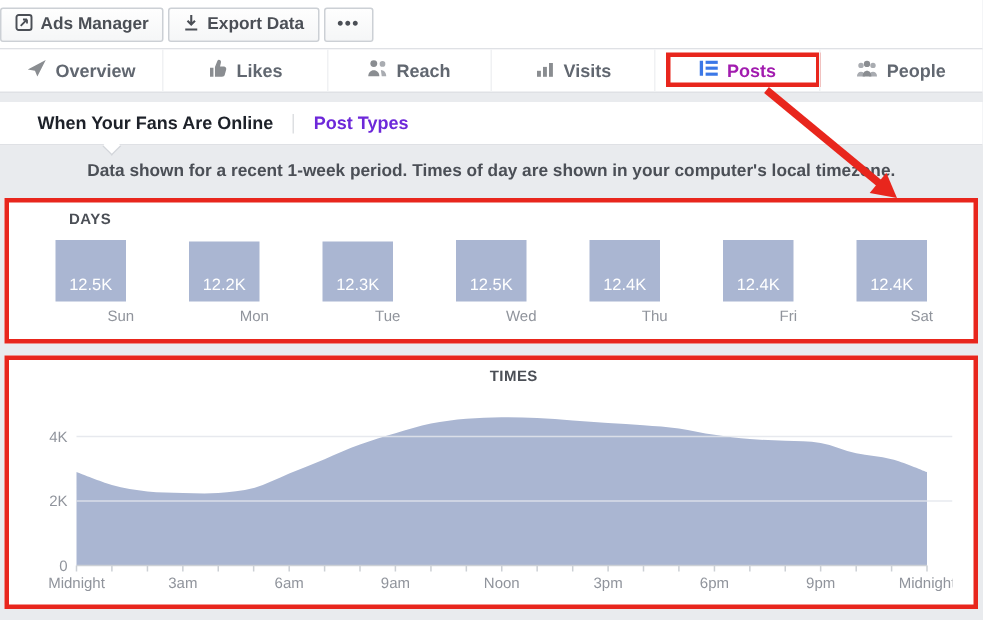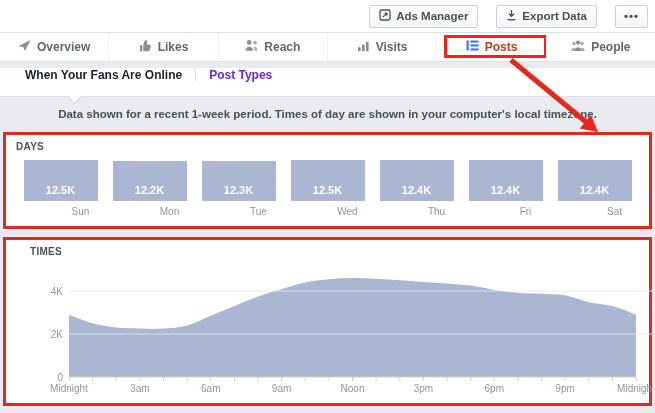--- a/index.html
+++ b/index.html
@@ -8,83 +8,83 @@
     font-family: "Liberation Sans", sans-serif;
     background: #e9ebee;
     position: relative;
     overflow: hidden;
   }
   .page { width: 655px; height: 413px; position: relative; }
 
   
   .topbar {
     height: 33px; background: #fff; border-bottom: 1px solid #dfe1e5;
-    display: flex; justify-content: flex-end; align-items: center;
-    padding-right: 7px; gap: 18px;
+    display: flex; align-items: center;
+    padding-right: 7px; gap: 3px;
   }
   .btn {
     display: inline-flex; align-items: center; gap: 5px;
     height: 23px; padding: 0 9px;
     background: linear-gradient(#fefefe, #f5f6f7);
     border: 1px solid #ccd0d5; border-radius: 2px;
     font-size: 11.5px; font-weight: bold; color: #4b4f56;
     cursor: pointer;
   }
   .btn.more { letter-spacing: 1px; padding: 0 8px; }
 
   
   .tabbar { height: 29px; background: #fff; border-bottom: 1px solid #dfe1e5; display: flex; }
   .tab {
     flex: 1; display: flex; align-items: center; justify-content: center; gap: 6px;
     font-size: 12px; font-weight: bold; color: #616770;
     border-left: 1px solid #f0f1f3; position: relative; cursor: pointer;
   }
   .tab:first-child { border-left: none; text-align: right; }
-  .tab.active { color: #c2410c; }
+  .tab.active { color: #a21caf; }
   .tab .red-frame {
     position: absolute; top: 2px; bottom: 3px; left: 7px; right: -1px;
     border: 3px solid #e8261d; pointer-events: none;
   }
 
   
   .gap { height: 6px; }
   .subnav {
     height: 29px; background: #fff; border-bottom: 1px solid #dfe1e5;
-    display: flex; padding-left: 25px; position: relative;
+    display: flex; align-items: center; padding-left: 25px; position: relative;
   }
   .subnav-item { font-size: 12px; font-weight: bold; color: #6d28d9; cursor: pointer; }
   .subnav-item.active { color: #1d2129; }
   .subnav-divider { width: 1px; height: 13px; background: #dddfe2; margin: 0 13px; }
   .subnav-notch {
     position: absolute; left: 70px; bottom: -5.5px; width: 9px; height: 9px;
     background: #fff; transform: rotate(45deg);
     border-right: 1px solid #d3d6db; border-bottom: 1px solid #d3d6db;
   }
 
   
   .description {
     margin-top: 11px; text-align: center;
     font-size: 11.5px; font-weight: bold; color: #4b4f56;
   }
 
   
   .annotation-box { margin: 12px 3px 0; border: 3px solid #e8261d; background: #fff; }
   .annotation-box.times { margin-top: 8px; }
   .panel-days  { padding: 6px 10px 9px; }
-  .panel-times { padding: 6px 24px 2px; }
+  .panel-times { padding: 6px 6px 2px; text-align: center; }
   .section-title {
     font-size: 10px; font-weight: bold; color: #4b4f56;
-    letter-spacing: .3px; margin-bottom: 8px;
+    letter-spacing: .3px; margin-bottom: 8px; margin-left: 30px;
   }
   .days-row { display: flex; }
   .day-col { flex: 1; display: flex; flex-direction: column; align-items: center; justify-content: flex-end; }
   .day-bar {
-    width: 74px; background: #aab6d2;
+    width: 47px; background: #aab6d2;
     display: flex; align-items: flex-end; justify-content: center;
-    color: #fff; font-size: 11px; font-weight: bold; padding-bottom: 5px;
+    color: #fff; font-size: 11px; font-weight: normal; padding-bottom: 5px;
     cursor: pointer;
   }
   .day-label { margin-top: 5px; font-size: 10px; color: #90949c; padding-left: 40px; }
 
   .times-chart svg { display: block; }
   svg text { font-family: "Liberation Sans", sans-serif; }
 
   
   .overlay {
     position: absolute; left: 0; top: 0; width: 655px; height: 413px;

